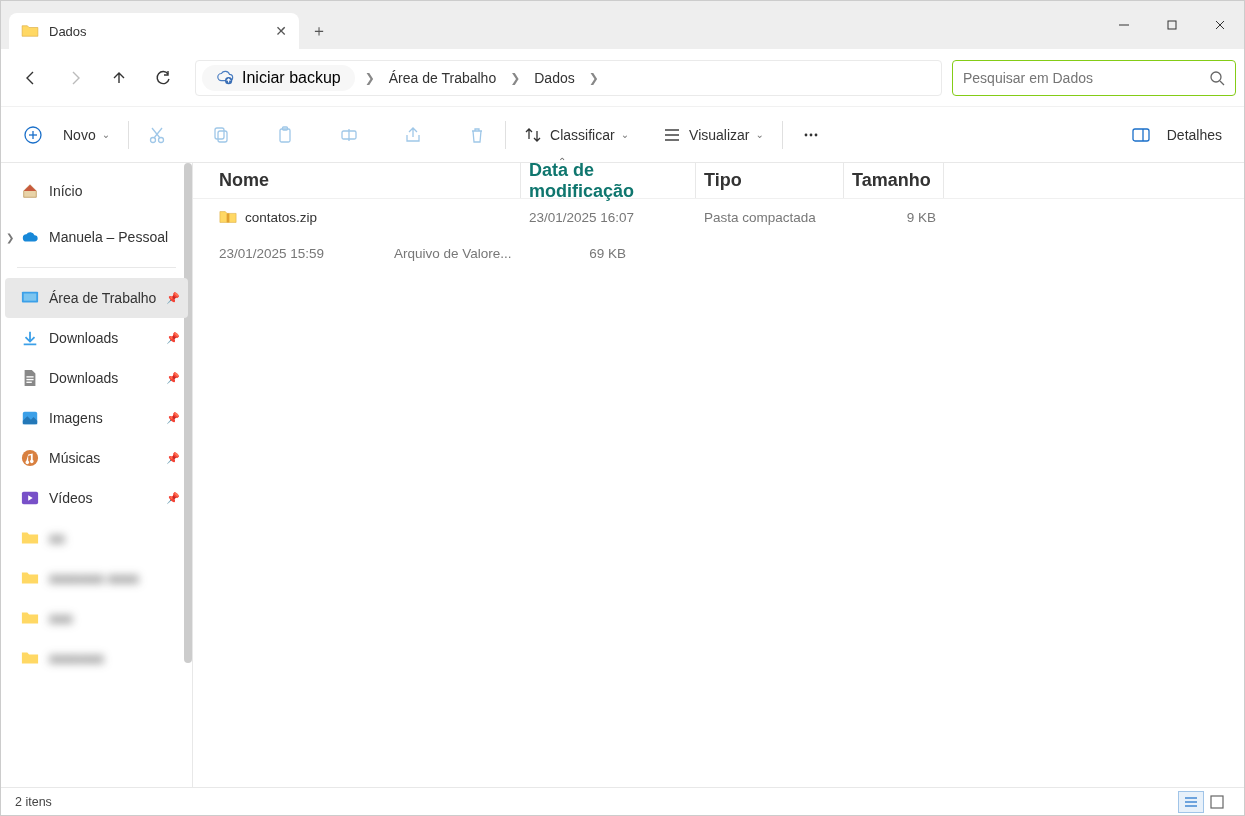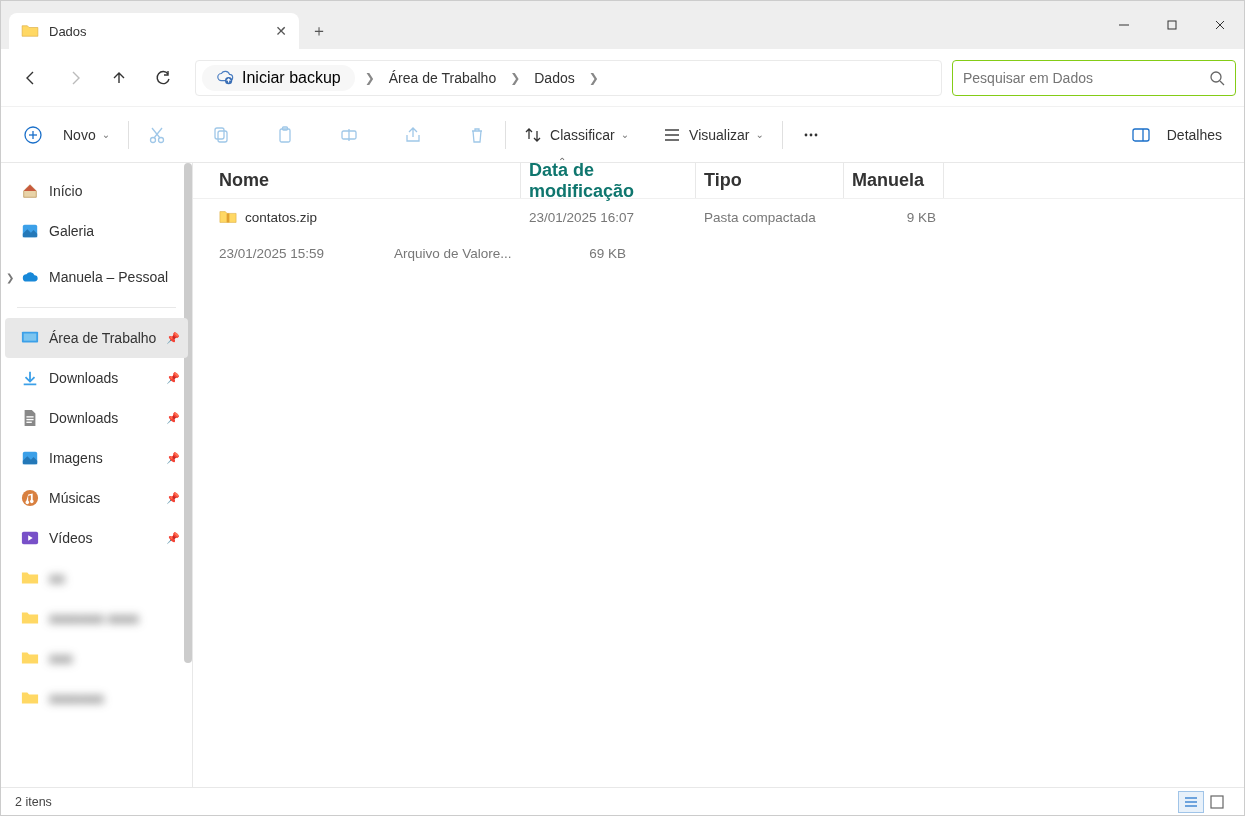--- a/index.html
+++ b/index.html
@@ -244,27 +244,20 @@
   <div class="sidebar">
     <div class="sb-scroll-indicator"></div>
 
     <div class="sb-item">
       <svg class="sb-icon" viewBox="0 0 20 20">
           <path d="M3 10 L10 3 L17 10 L17 17 L3 17 Z" fill="#e8d3a8" stroke="#b89050" stroke-width="0.8"></path>
           <path d="M3 10 L10 3 L17 10" fill="#c85a3e"></path>
         </svg>
       <span class="label-text">Início</span>
     </div>
-    <div class="sb-item">
-      <svg class="sb-icon" viewBox="0 0 20 20">
-          <rect x="2" y="3" width="16" height="14" rx="2" fill="#3ca0e8"></rect>
-          <path d="M2 13 L7 8 L11 12 L14 9 L18 13 L18 17 L2 17 Z" fill="#2478b8"></path>
-        </svg>
-      <span class="label-text">Galeria</span>
-    </div>
     <div class="sb-item" style="margin-top:6px">
       <span class="expand">❯</span>
       <svg class="sb-icon" viewBox="0 0 20 14">
           <path d="M6 12 A4 4 0 0 1 6 4 A5 5 0 0 1 15 5 A3.5 3.5 0 0 1 15 12 Z" fill="#1888d8"></path>
         </svg>
       <span class="label-text">Manuela – Pessoal</span>
     </div>
 
     <div class="sb-divider"></div>
 
@@ -342,21 +335,21 @@
       <span class="label-text">aaaaaaa</span>
     </div>
   </div>
 
   <div class="content">
     <div class="col-headers" style="position:relative">
       <span class="sort-ind">⌃</span>
       <div class="col-h col-name">Nome</div>
       <div class="col-h col-date">Data de modificação</div>
       <div class="col-h col-type">Tipo</div>
-      <div class="col-h col-size">Manuela</div>
+      <div class="col-h col-size">Tamanho</div>
     </div>
 
     <div class="file-list">
       <div class="file-row">
         <div class="cell c-name">
           <svg class="file-icon" viewBox="0 0 20 16">
               <path d="M1 2 L7 2 L9 4 L19 4 L19 14 L1 14 Z" fill="#ffd864" stroke="#d9a93e" stroke-width="0.6"></path>
               <rect x="8.5" y="4" width="3" height="10" fill="#e0a030"></rect>
             </svg>
           <span>contatos.zip</span>

